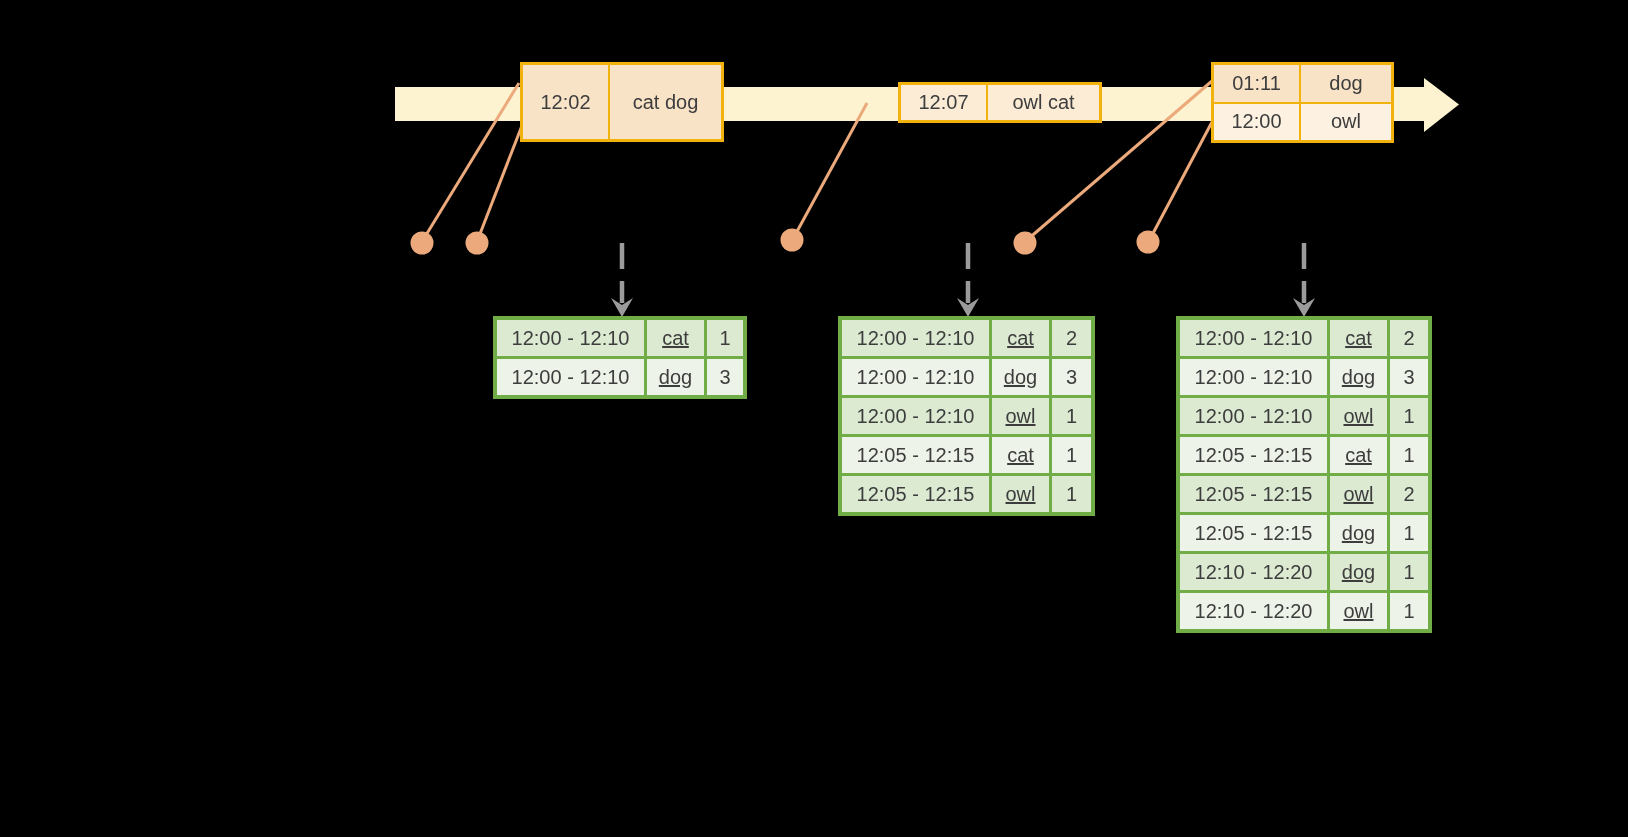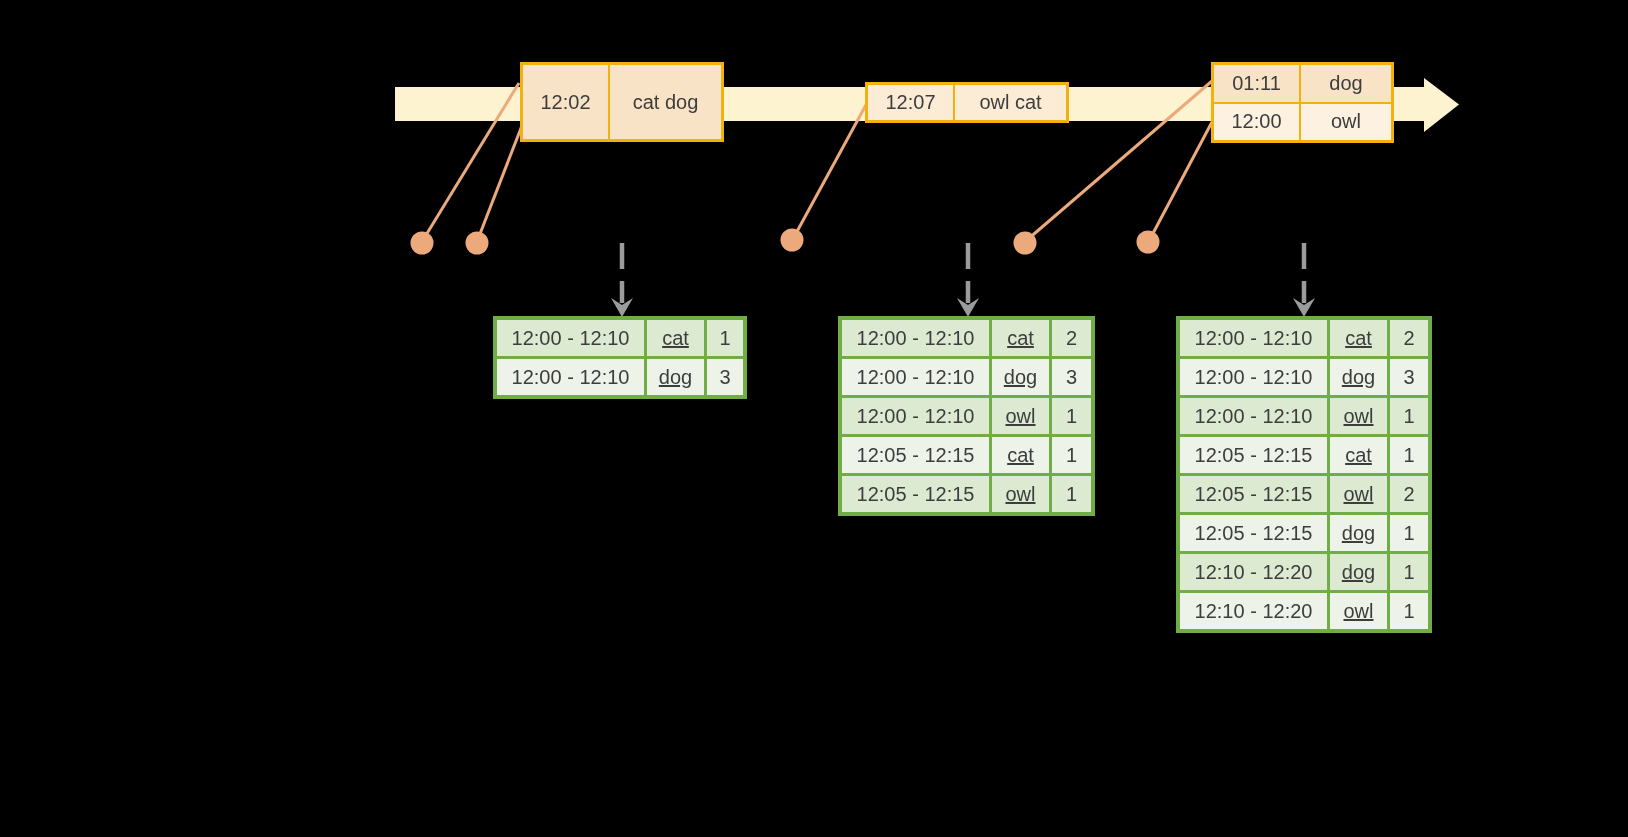--- a/index.html
+++ b/index.html
@@ -79,21 +79,21 @@
     </g>
   </svg>
 
   <div class="event-box" style="left:520px;top:62px;width:204px;height:80px">
     <div class="ebrow peach">
       <div class="ebtime">12:02</div>
       <div class="ebwords">cat dog</div>
     </div>
   </div>
 
-  <div class="event-box" style="left:865px;top:82px;width:204px;height:41px">
+  <div class="event-box" style="left:898px;top:82px;width:204px;height:41px">
     <div class="ebrow midtone">
       <div class="ebtime">12:07</div>
       <div class="ebwords">owl cat</div>
     </div>
   </div>
 
   <div class="event-box" style="left:1211px;top:62px;width:183px;height:81px">
     <div class="ebrow peach">
       <div class="ebtime">01:11</div>
       <div class="ebwords">dog</div>

